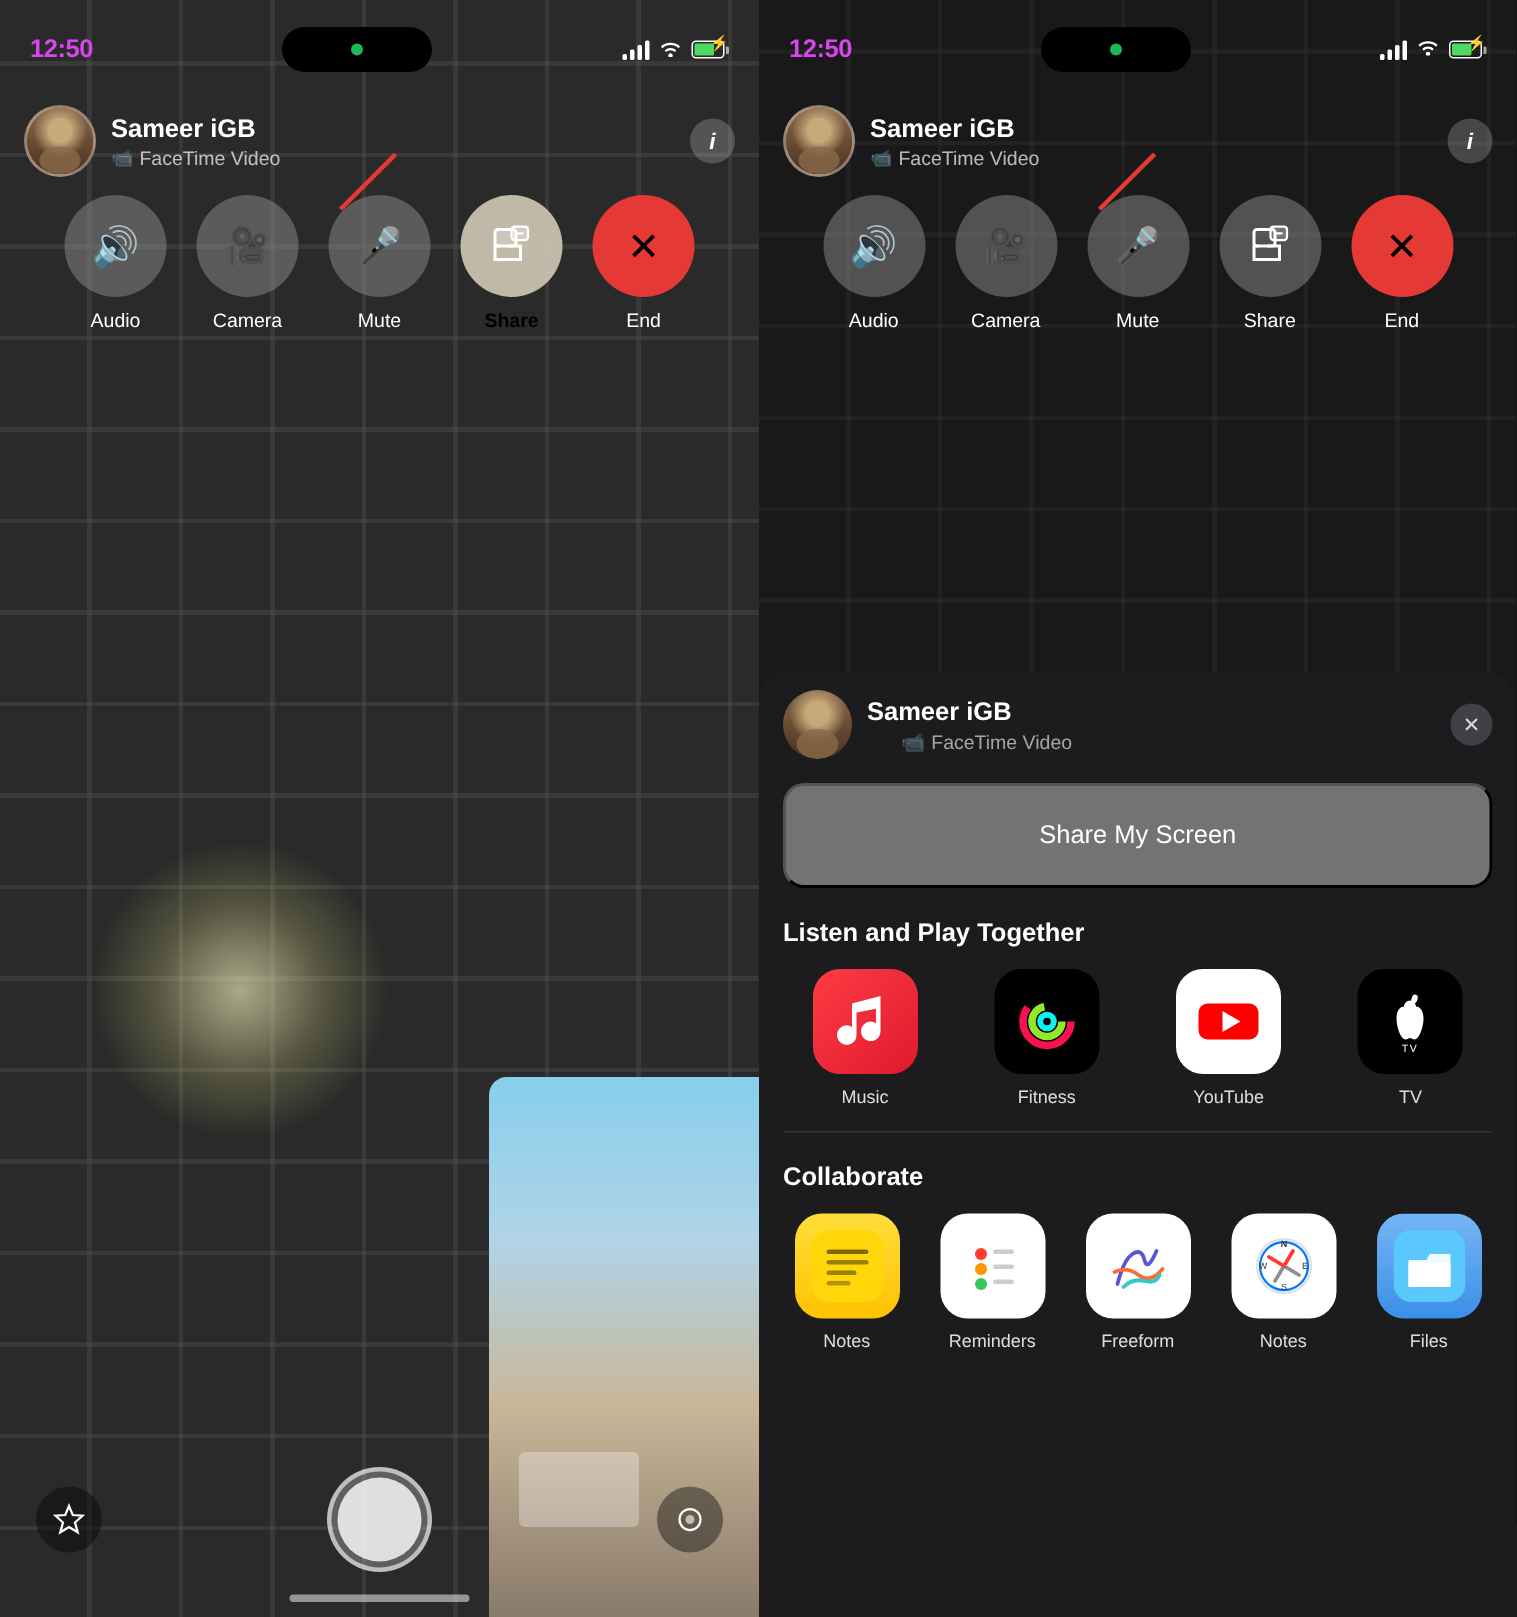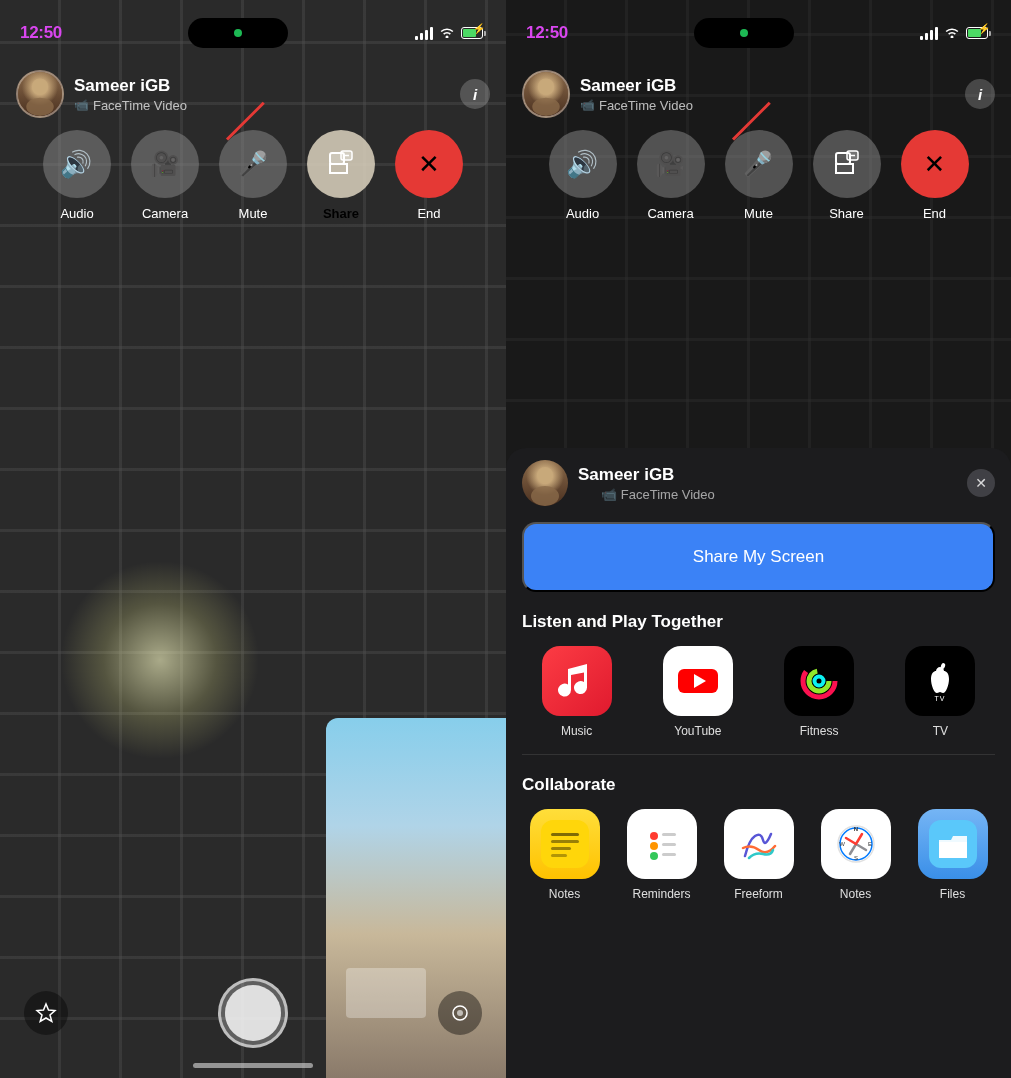--- a/index.html
+++ b/index.html
@@ -449,21 +449,21 @@
       border-radius: 14px;
       display: flex;
       align-items: center;
       justify-content: center;
       cursor: pointer;
       font-size: 17px;
       font-weight: 500;
     }
 
     .share-btn-dark {
-      background: #3b82f6;
+      background: #737373;
       color: #fff;
     }
 
     .share-btn-light {
       background: #fff;
       color: #000;
       font-weight: 600;
     }
 
     
@@ -819,41 +819,41 @@
       <div class="app-item">
         <div class="app-icon icon-music">
           <svg width="40" height="40" viewBox="0 0 40 40" fill="white">
             <path d="M30 8v18.5a6.5 6.5 0 1 1-3-5.4V11.5L14 14v15a6.5 6.5 0 1 1-3-5.4V8l19-5z"></path>
           </svg>
         </div>
         <span class="app-label">Music</span>
       </div>
 
       <div class="app-item">
+        <div class="app-icon icon-fitness">
+          <svg width="48" height="48" viewBox="0 0 48 48">
+            <rect width="48" height="48" rx="12" fill="black"></rect>
+
+            <circle cx="24" cy="24" r="16" stroke="#FA114F" stroke-width="5" fill="none" stroke-dasharray="60 40"></circle>
+            <circle cx="24" cy="24" r="10" stroke="#92E82A" stroke-width="5" fill="none" stroke-dasharray="45 18"></circle>
+            <circle cx="24" cy="24" r="4.5" stroke="#0DF2F2" stroke-width="4" fill="none"></circle>
+          </svg>
+        </div>
+        <span class="app-label">Fitness</span>
+      </div>
+
+      <div class="app-item">
         <div class="app-icon icon-youtube">
           <svg width="48" height="48" viewBox="0 0 48 48">
             <rect width="48" height="48" rx="0" fill="white"></rect>
             <rect x="4" y="12" width="40" height="24" rx="6" fill="#FF0000"></rect>
             <polygon points="20,17 32,24 20,31" fill="white"></polygon>
           </svg>
         </div>
         <span class="app-label">YouTube</span>
-      </div>
-
-      <div class="app-item">
-        <div class="app-icon icon-fitness">
-          <svg width="48" height="48" viewBox="0 0 48 48">
-            <rect width="48" height="48" rx="12" fill="black"></rect>
-
-            <circle cx="24" cy="24" r="16" stroke="#FA114F" stroke-width="5" fill="none" stroke-dasharray="60 40"></circle>
-            <circle cx="24" cy="24" r="10" stroke="#92E82A" stroke-width="5" fill="none" stroke-dasharray="45 18"></circle>
-            <circle cx="24" cy="24" r="4.5" stroke="#0DF2F2" stroke-width="4" fill="none"></circle>
-          </svg>
-        </div>
-        <span class="app-label">Fitness</span>
       </div>
 
       <div class="app-item">
         <div class="app-icon icon-appletv">
           <svg width="48" height="48" viewBox="0 0 48 48">
             <rect width="48" height="48" rx="12" fill="black"></rect>
             <text x="24" y="22" text-anchor="middle" fill="white" font-size="12" font-family="sans-serif"></text>
 
             <path d="M24 10 C22 10 20 12 20 14 C18 14 15 16 15 22 C15 28 18 36 21 36 C22.5 36 23 35 24 35 C25 35 25.5 36 27 36 C30 36 33 28 33 22 C33 16 30 14 28 14 C28 12 26 10 24 10Z" fill="white"></path>
             <ellipse cx="27" cy="9" rx="2" ry="3" fill="white" transform="rotate(20 27 9)"></ellipse>

